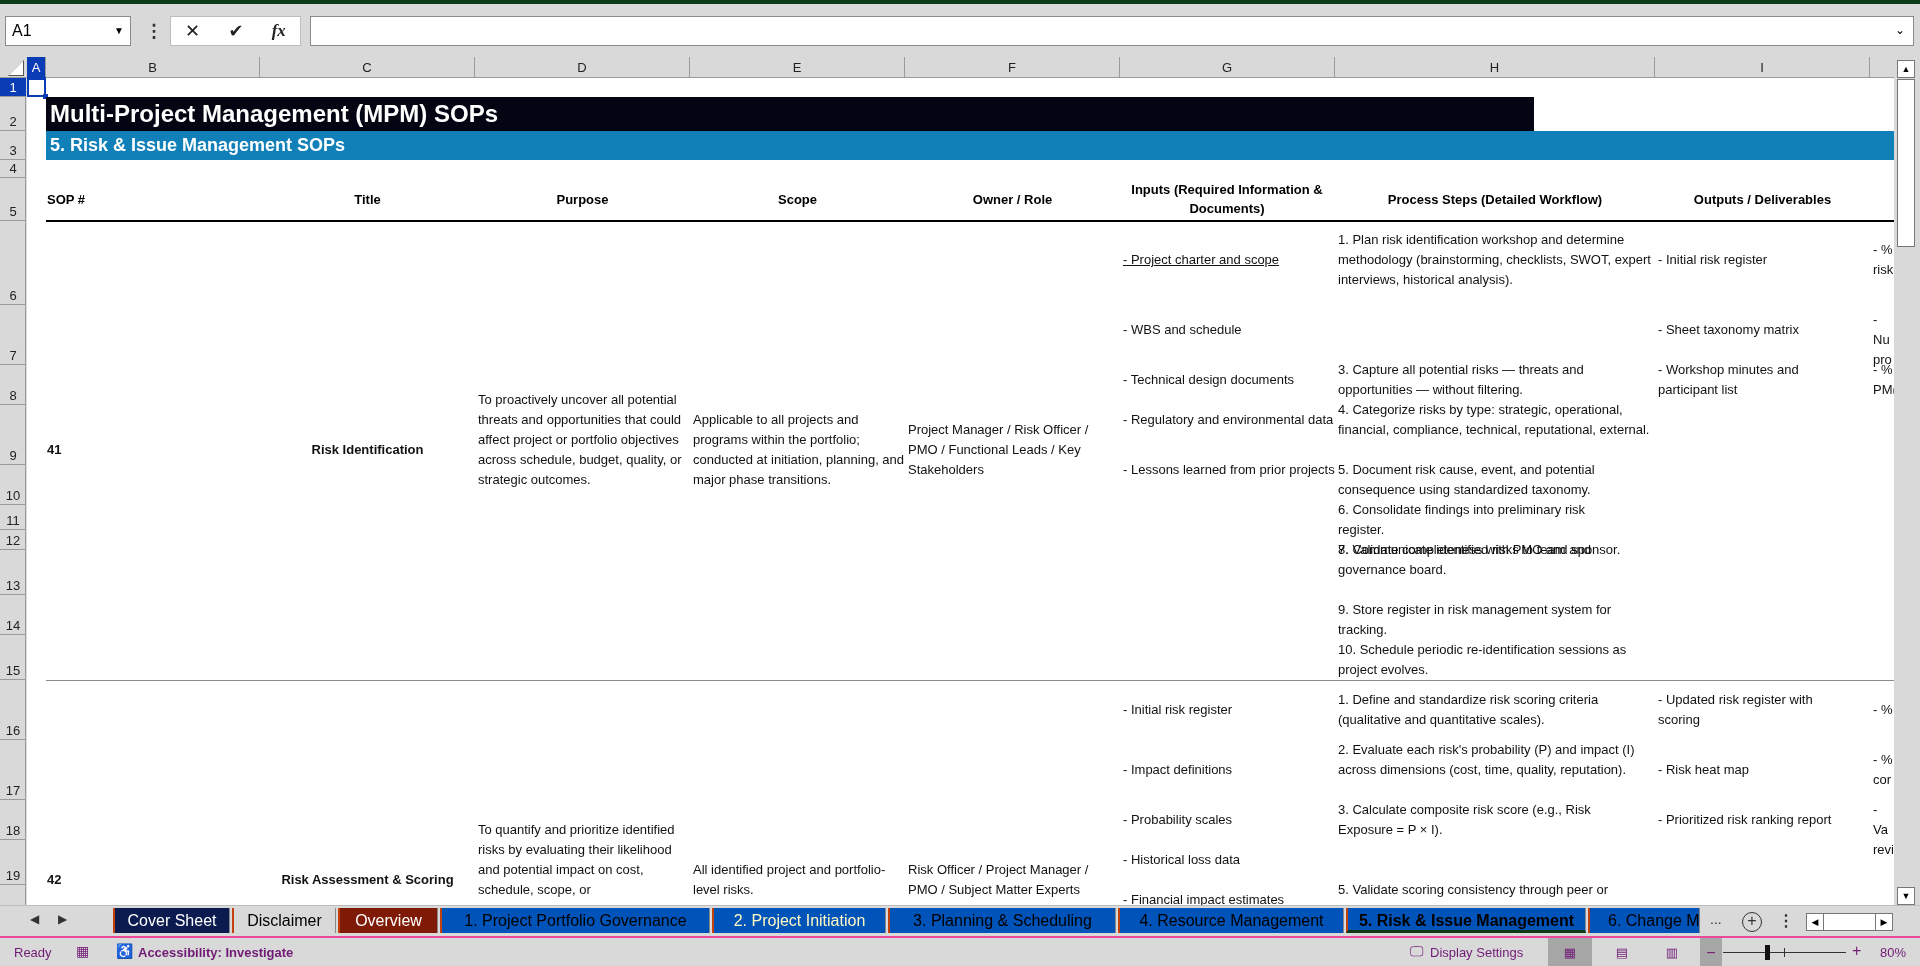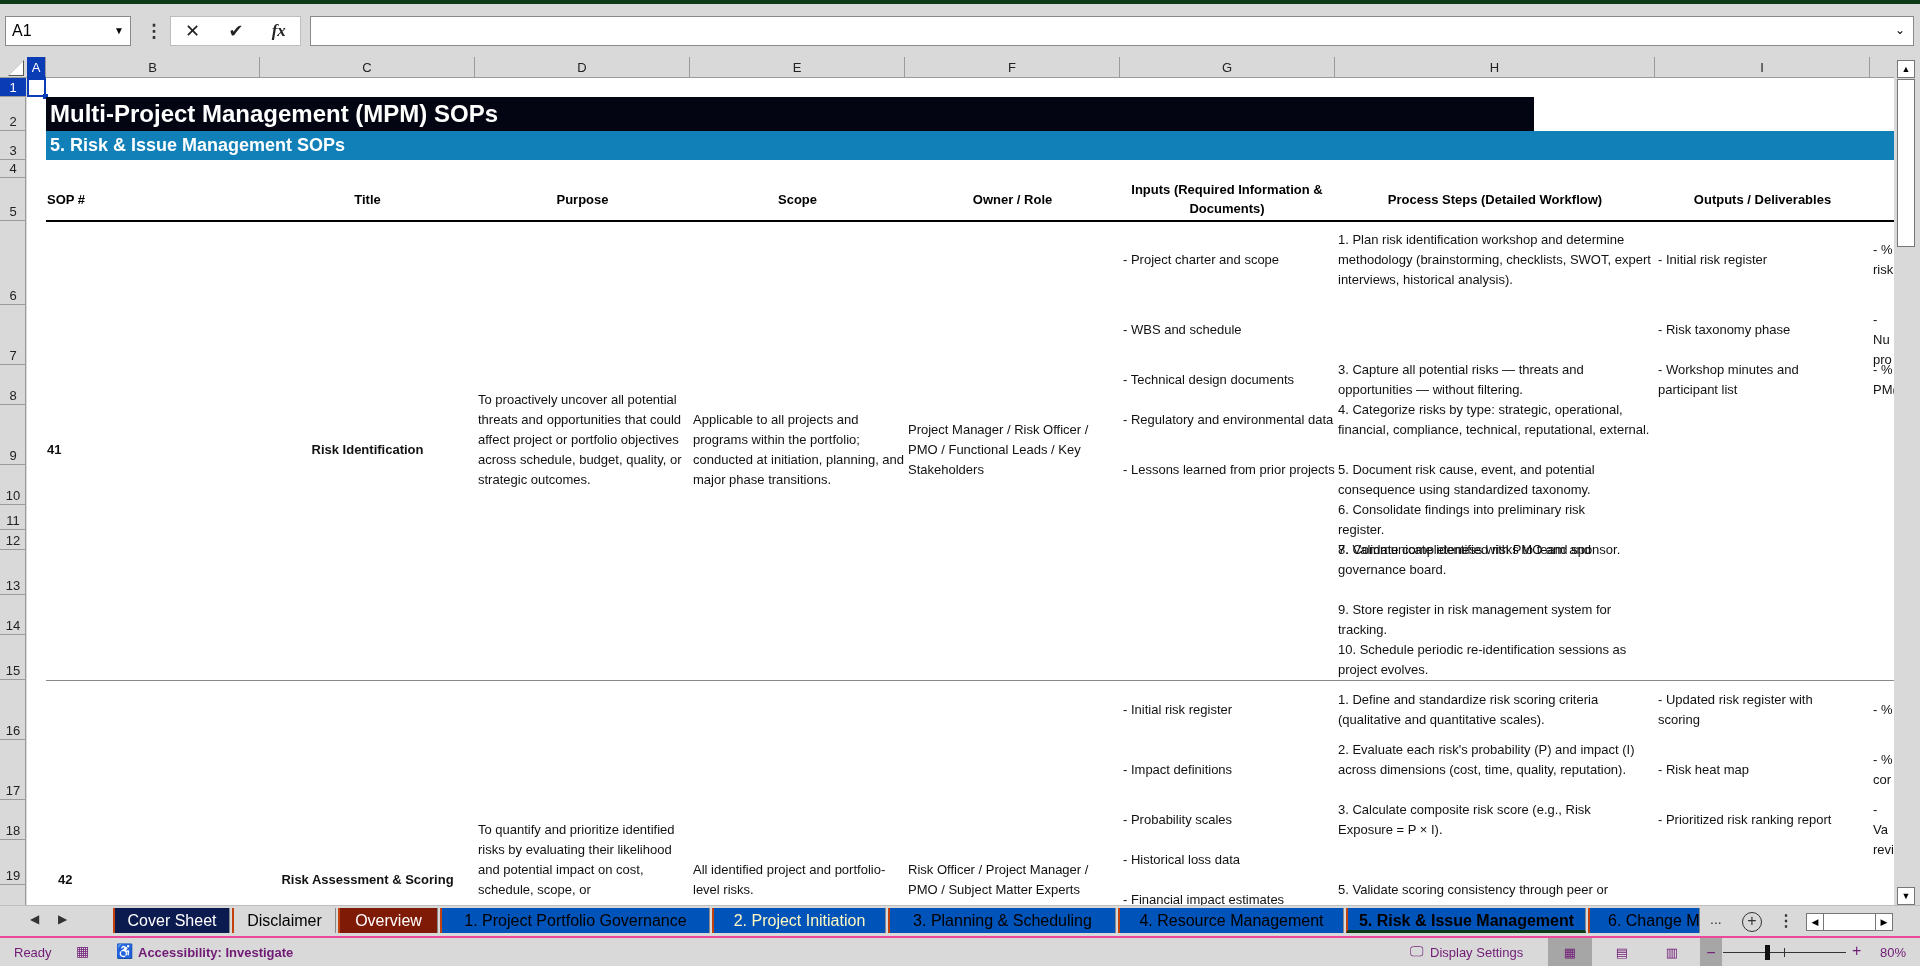--- a/index.html
+++ b/index.html
@@ -134,47 +134,47 @@
   <div class="hdr" style="left:1308px;top:112px;width:320px;">Process Steps (Detailed Workflow)</div>
   <div class="hdr" style="left:1628px;top:112px;width:215px;">Outputs / Deliverables</div>
   <div class="hdr-line"></div>
 
   <div class="cell bold" style="left:20px;top:362px;">41</div>
   <div class="cell bold" style="left:233px;top:362px;width:215px;text-align:center;">Risk Identification</div>
   <div class="cell" style="left:451px;top:312px;width:210px;">To proactively uncover all potential threats and opportunities that could affect project or portfolio objectives across schedule, budget, quality, or strategic outcomes.</div>
   <div class="cell" style="left:666px;top:332px;width:212px;">Applicable to all projects and programs within the portfolio; conducted at initiation, planning, and major phase transitions.</div>
   <div class="cell" style="left:881px;top:342px;width:212px;">Project Manager / Risk Officer / PMO / Functional Leads / Key Stakeholders</div>
 
-  <div class="cell" style="left:1096px;top:172px;width:212px;">- Project charter and scope</div>
+  <div class="cell" style="left:1096px;top:172px;width:212px;text-decoration:underline;">- Project charter and scope</div>
   <div class="cell" style="left:1096px;top:242px;width:212px;">- WBS and schedule</div>
   <div class="cell" style="left:1096px;top:292px;width:212px;">- Technical design documents</div>
   <div class="cell" style="left:1096px;top:332px;width:212px;">- Regulatory and environmental data</div>
   <div class="cell" style="left:1096px;top:382px;width:212px;">- Lessons learned from prior projects</div>
 
   <div class="cell" style="left:1311px;top:152px;width:318px;">1. Plan risk identification workshop and determine methodology (brainstorming, checklists, SWOT, expert interviews, historical analysis).</div>
   <div class="cell" style="left:1311px;top:282px;width:280px;">3. Capture all potential risks — threats and opportunities — without filtering.</div>
   <div class="cell" style="left:1311px;top:322px;width:318px;">4. Categorize risks by type: strategic, operational, financial, compliance, technical, reputational, external.</div>
   <div class="cell" style="left:1311px;top:382px;width:300px;">5. Document risk cause, event, and potential consequence using standardized taxonomy.</div>
   <div class="cell" style="left:1311px;top:422px;width:290px;">6. Consolidate findings into preliminary risk register.</div>
   <div class="cell" style="left:1311px;top:462px;width:318px;">7. Validate completeness with PMO and sponsor.</div>
   <div class="cell" style="left:1311px;top:462px;width:290px;">8. Communicate identified risks to team and governance board.</div>
   <div class="cell" style="left:1311px;top:522px;width:300px;">9. Store register in risk management system for tracking.</div>
   <div class="cell" style="left:1311px;top:562px;width:318px;">10. Schedule periodic re-identification sessions as project evolves.</div>
 
   <div class="cell" style="left:1631px;top:172px;width:212px;">- Initial risk register</div>
-  <div class="cell" style="left:1631px;top:242px;width:212px;">- Risk taxonomy phase</div>
+  <div class="cell" style="left:1631px;top:242px;width:212px;">- Sheet taxonomy matrix</div>
   <div class="cell" style="left:1631px;top:282px;width:170px;">- Workshop minutes and participant list</div>
 
   <div class="cell" style="left:1846px;top:162px;width:21px;overflow:hidden;">- % risk</div>
   <div class="cell" style="left:1846px;top:232px;width:21px;overflow:hidden;">- Nu pro</div>
   <div class="cell" style="left:1846px;top:282px;width:21px;overflow:hidden;">- % PM(</div>
 
   <div class="row-line" style="top:602px;"></div>
 
-  <div class="cell bold" style="left:20px;top:792px;margin-left:11px;">42</div>
+  <div class="cell bold" style="left:20px;top:792px;">42</div>
   <div class="cell bold" style="left:233px;top:792px;width:215px;text-align:center;">Risk Assessment &amp; Scoring</div>
   <div class="cell" style="left:451px;top:742px;width:212px;">To quantify and prioritize identified risks by evaluating their likelihood and potential impact on cost, schedule, scope, or</div>
   <div class="cell" style="left:666px;top:782px;width:212px;">All identified project and portfolio-level risks.</div>
   <div class="cell" style="left:881px;top:782px;width:212px;">Risk Officer / Project Manager / PMO / Subject Matter Experts</div>
 
   <div class="cell" style="left:1096px;top:622px;width:212px;">- Initial risk register</div>
   <div class="cell" style="left:1096px;top:682px;width:212px;">- Impact definitions</div>
   <div class="cell" style="left:1096px;top:732px;width:212px;">- Probability scales</div>
   <div class="cell" style="left:1096px;top:772px;width:212px;">- Historical loss data</div>
   <div class="cell" style="left:1096px;top:812px;width:212px;">- Financial impact estimates</div>

